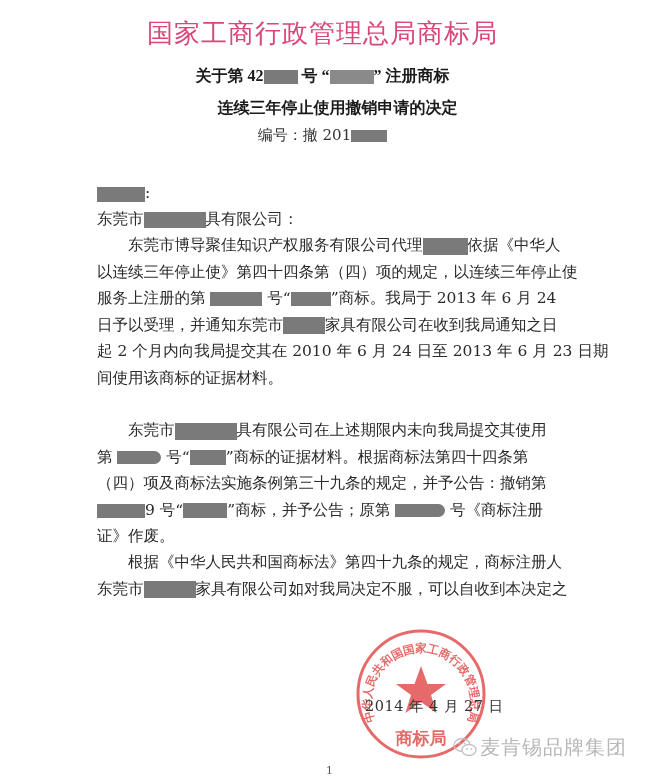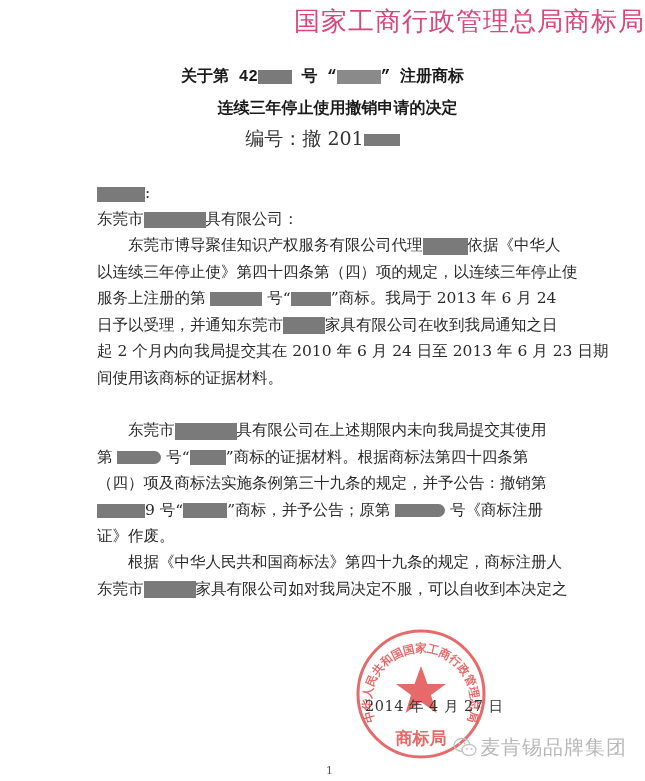--- a/index.html
+++ b/index.html
@@ -1,27 +1,27 @@
 <!DOCTYPE html>
 <html><head>
 <meta charset="utf-8">
 <style>
   html, body { margin:0; padding:0; background:#ffffff; }
   body { width:645px; height:781px; position:relative; overflow:hidden;
          font-family:"DejaVu Serif","Liberation Serif",serif; color:#2a2a2a; }
-  .header { position:absolute; top:4px; left:0; width:645px; text-align:right;
+  .header { position:absolute; top:16px; left:0; width:645px; text-align:center;
             font-family:"DejaVu Sans","Liberation Sans",sans-serif;
             font-size:26px; letter-spacing:1px; color:#d9467a; font-weight:normal; }
   .title1, .title2 { position:absolute; left:0; width:645px; text-align:center;
-                     font-family:Liberation Mono, monospace;
+                     font-family:Liberation Serif, serif;
                      font-size:16px; font-weight:bold; color:#1a1a1a; }
   .title1 { top:66px; }
   .title2 { top:98px;padding-left:15px; }
   .docno { position:absolute; top:126px; left:0; width:645px; text-align:center;
-           font-size:19px; color:#333; }
+           font-size:15px; color:#333; }
   .redact { display:inline-block; background:#7a7a7a; vertical-align:middle; }
   .body { position:absolute; left:97px; width:486px; font-size:15.5px; line-height:26.5px; color:#2a2a2a; }
   .line { white-space:nowrap; height:26.5px; }
   .indent { padding-left:31px; }
   .stamp { position:absolute; left:355px; top:628px; width:132px; height:132px; }
   .date { position:absolute; left:365px; top:697px; font-size:14.5px; color:#333; letter-spacing:0.5px; }
   .watermark { position:absolute; left:480px; top:734px; font-family:Liberation Mono, monospace;
                font-size:20px; color:#b8b8b8; letter-spacing:1px; }
   .wm-icon { position:absolute; left:452px; top:736px; width:26px; height:22px; }
   .pagenum { position:absolute; left:326px; top:764px; font-size:11px; color:#555; }

